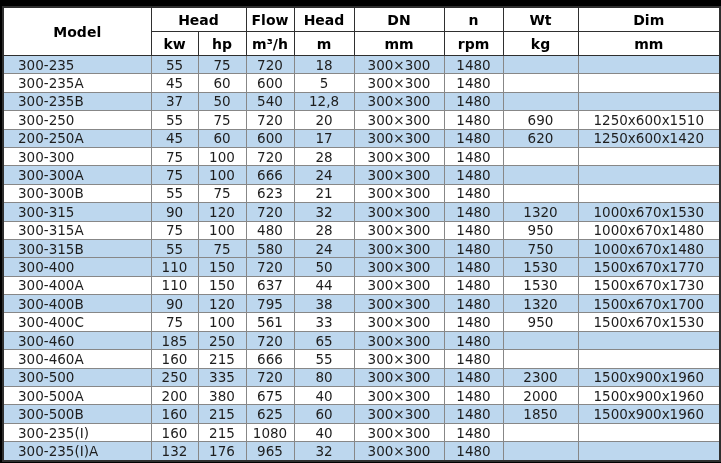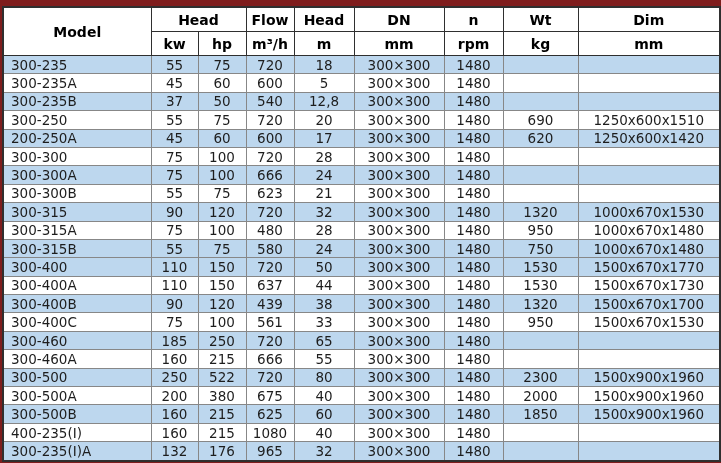--- a/index.html
+++ b/index.html
@@ -7,21 +7,21 @@
     padding: 0;
     background: #ffffff;
     width: 721px;
     height: 463px;
     font-family: "DejaVu Sans", "Liberation Sans", sans-serif;
   }
   .page {
     position: relative;
     width: 721px;
     height: 463px;
-    background: #7f1d1d;
+    background: #000000;
     overflow: hidden;
   }
   table.spec {
     position: absolute;
     left: 2px;
     top: 6px;
     width: 717px;
     border-collapse: collapse;
     table-layout: fixed;
     border: 2px solid #2f2f2f;
@@ -47,21 +47,21 @@
     padding: 0;
     white-space: nowrap;
     overflow: hidden;
     background: #ffffff;
   }
   tbody tr.shaded td {
     background: #BDD7EE;
   }
   td.c-model {
     text-align: left;
-    padding-left: 7px;
+    padding-left: 14px;
   }
   
   col.w-model { width: 148px; }
   col.w-kw    { width: 47px; }
   col.w-hp    { width: 48px; }
   col.w-flow  { width: 48px; }
   col.w-head  { width: 60px; }
   col.w-dn    { width: 90px; }
   col.w-n     { width: 59px; }
   col.w-wt    { width: 75px; }
@@ -246,21 +246,21 @@
     <td>44</td>
     <td>300×300</td>
     <td>1480</td>
     <td>1530</td>
     <td>1500x670x1730</td>
   </tr>
         <tr class="shaded">
     <td class="c-model">300-400B</td>
     <td>90</td>
     <td>120</td>
-    <td>439</td>
+    <td>795</td>
     <td>38</td>
     <td>300×300</td>
     <td>1480</td>
     <td>1320</td>
     <td>1500x670x1700</td>
   </tr>
         <tr>
     <td class="c-model">300-400C</td>
     <td>75</td>
     <td>100</td>
@@ -289,21 +289,21 @@
     <td>666</td>
     <td>55</td>
     <td>300×300</td>
     <td>1480</td>
     <td></td>
     <td></td>
   </tr>
         <tr class="shaded">
     <td class="c-model">300-500</td>
     <td>250</td>
-    <td>522</td>
+    <td>335</td>
     <td>720</td>
     <td>80</td>
     <td>300×300</td>
     <td>1480</td>
     <td>2300</td>
     <td>1500x900x1960</td>
   </tr>
         <tr>
     <td class="c-model">300-500A</td>
     <td>200</td>
@@ -320,21 +320,21 @@
     <td>160</td>
     <td>215</td>
     <td>625</td>
     <td>60</td>
     <td>300×300</td>
     <td>1480</td>
     <td>1850</td>
     <td>1500x900x1960</td>
   </tr>
         <tr>
-    <td class="c-model">400-235(I)</td>
+    <td class="c-model">300-235(I)</td>
     <td>160</td>
     <td>215</td>
     <td>1080</td>
     <td>40</td>
     <td>300×300</td>
     <td>1480</td>
     <td></td>
     <td></td>
   </tr>
         <tr class="shaded">

